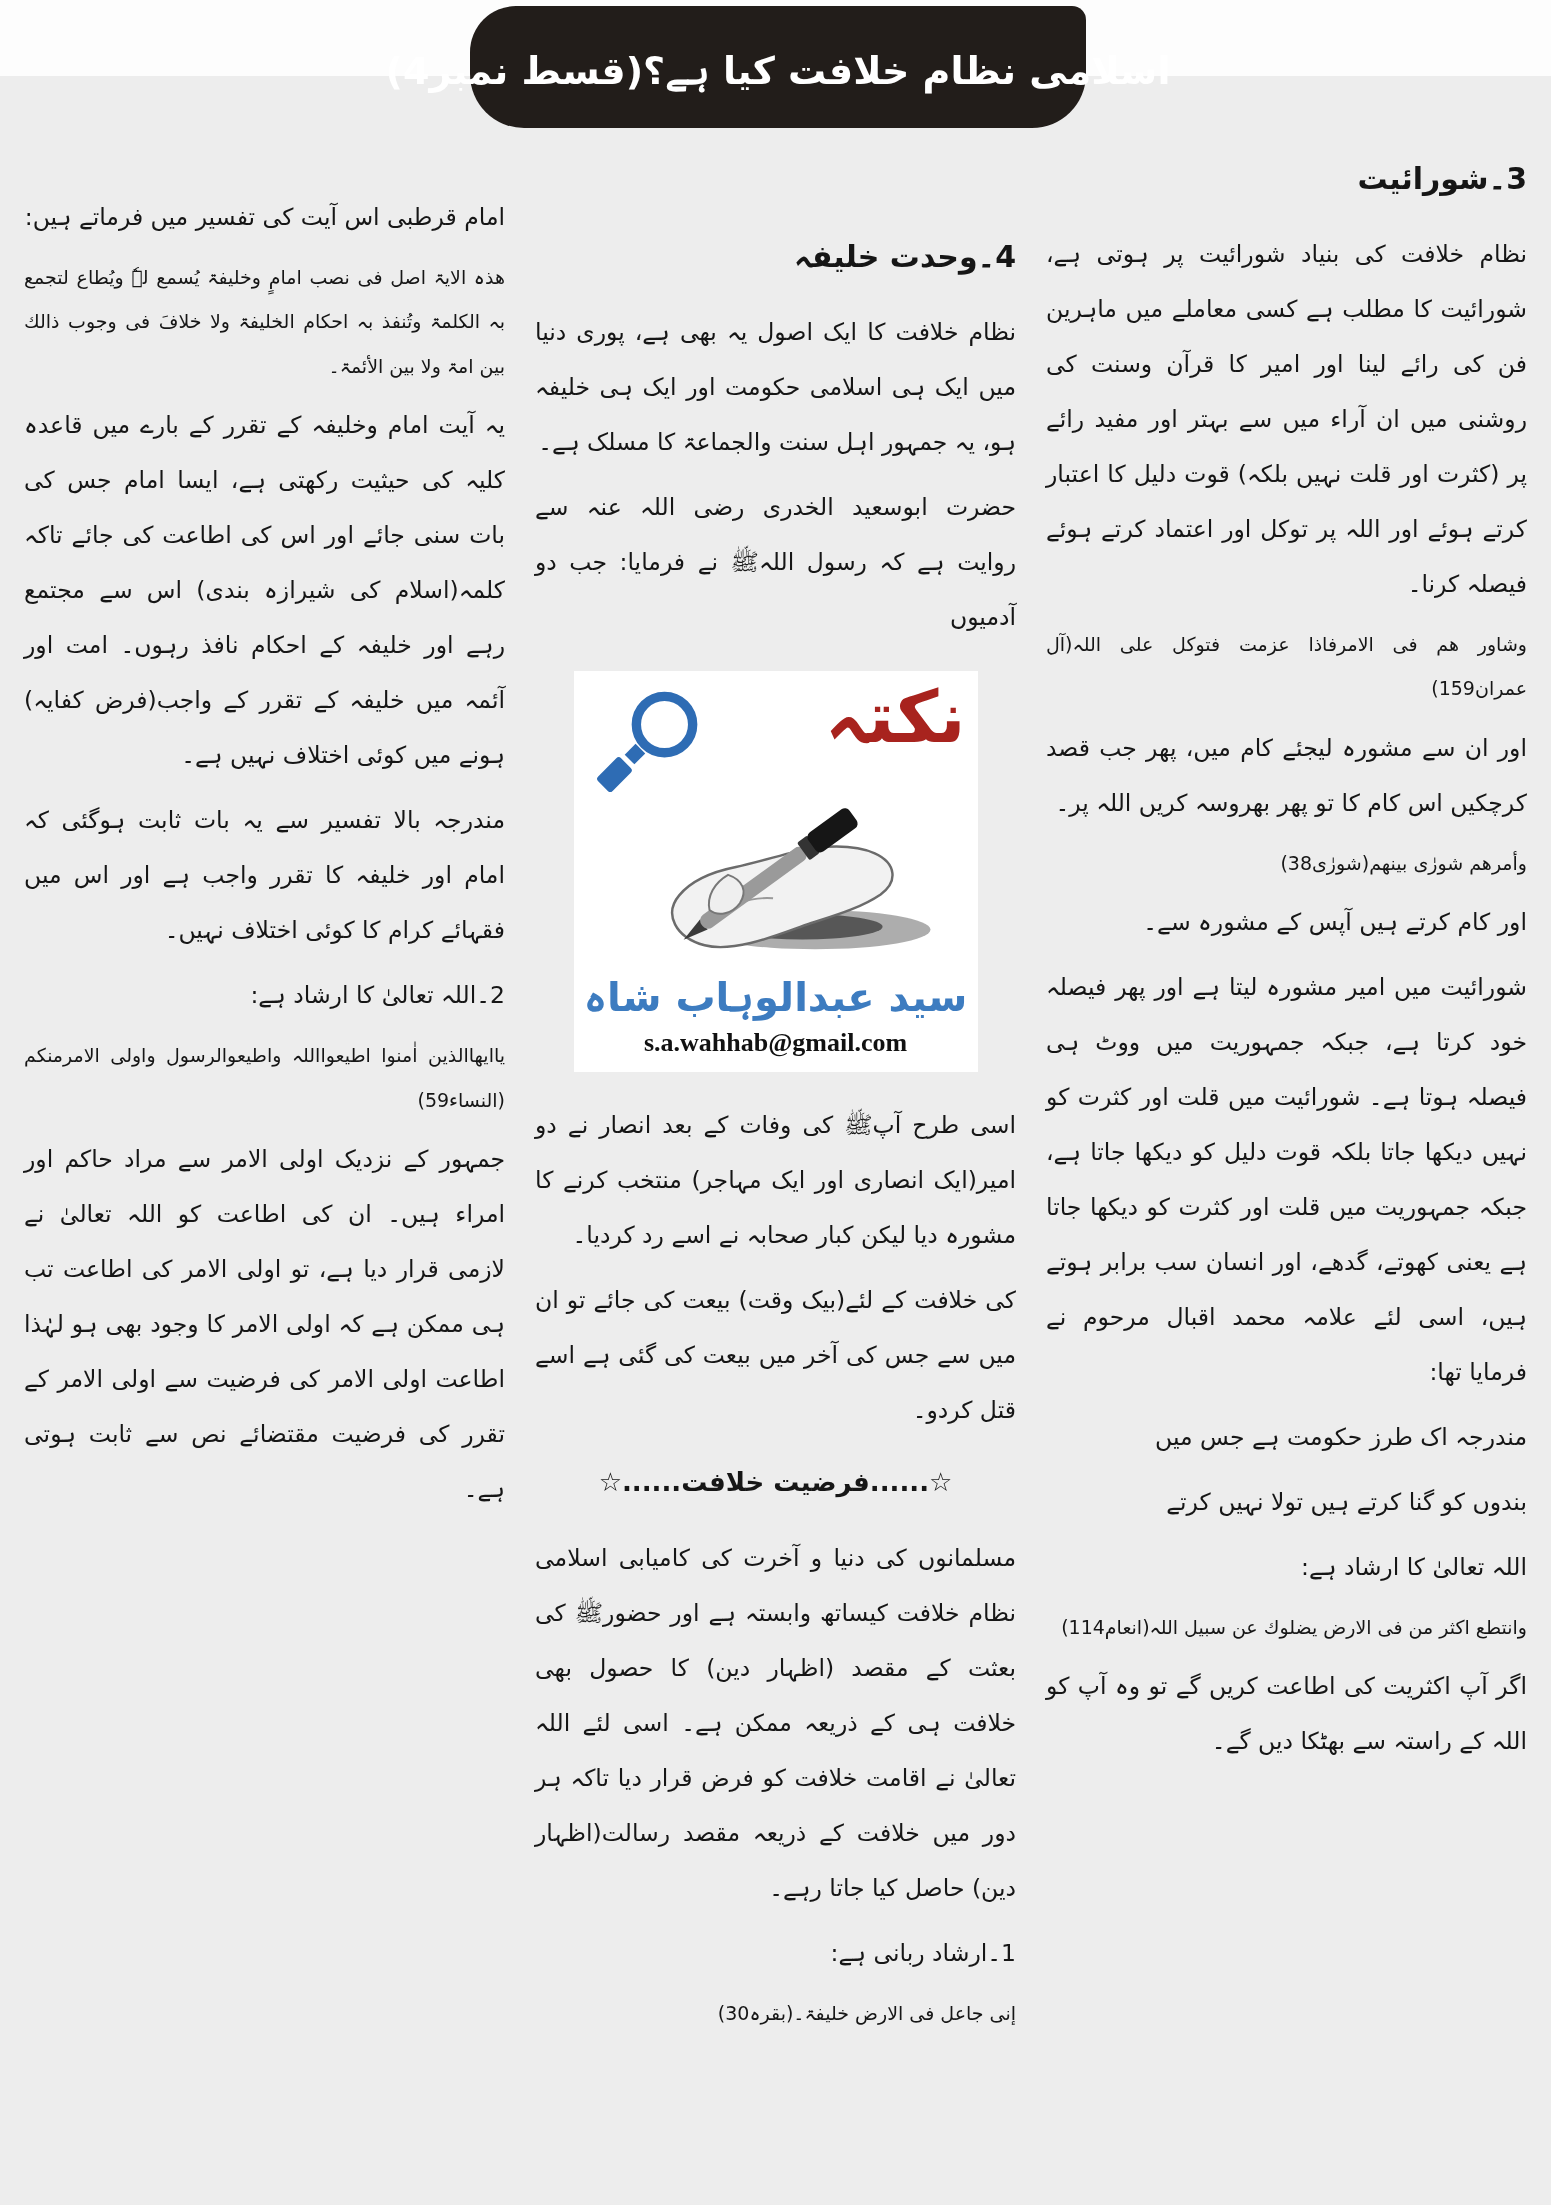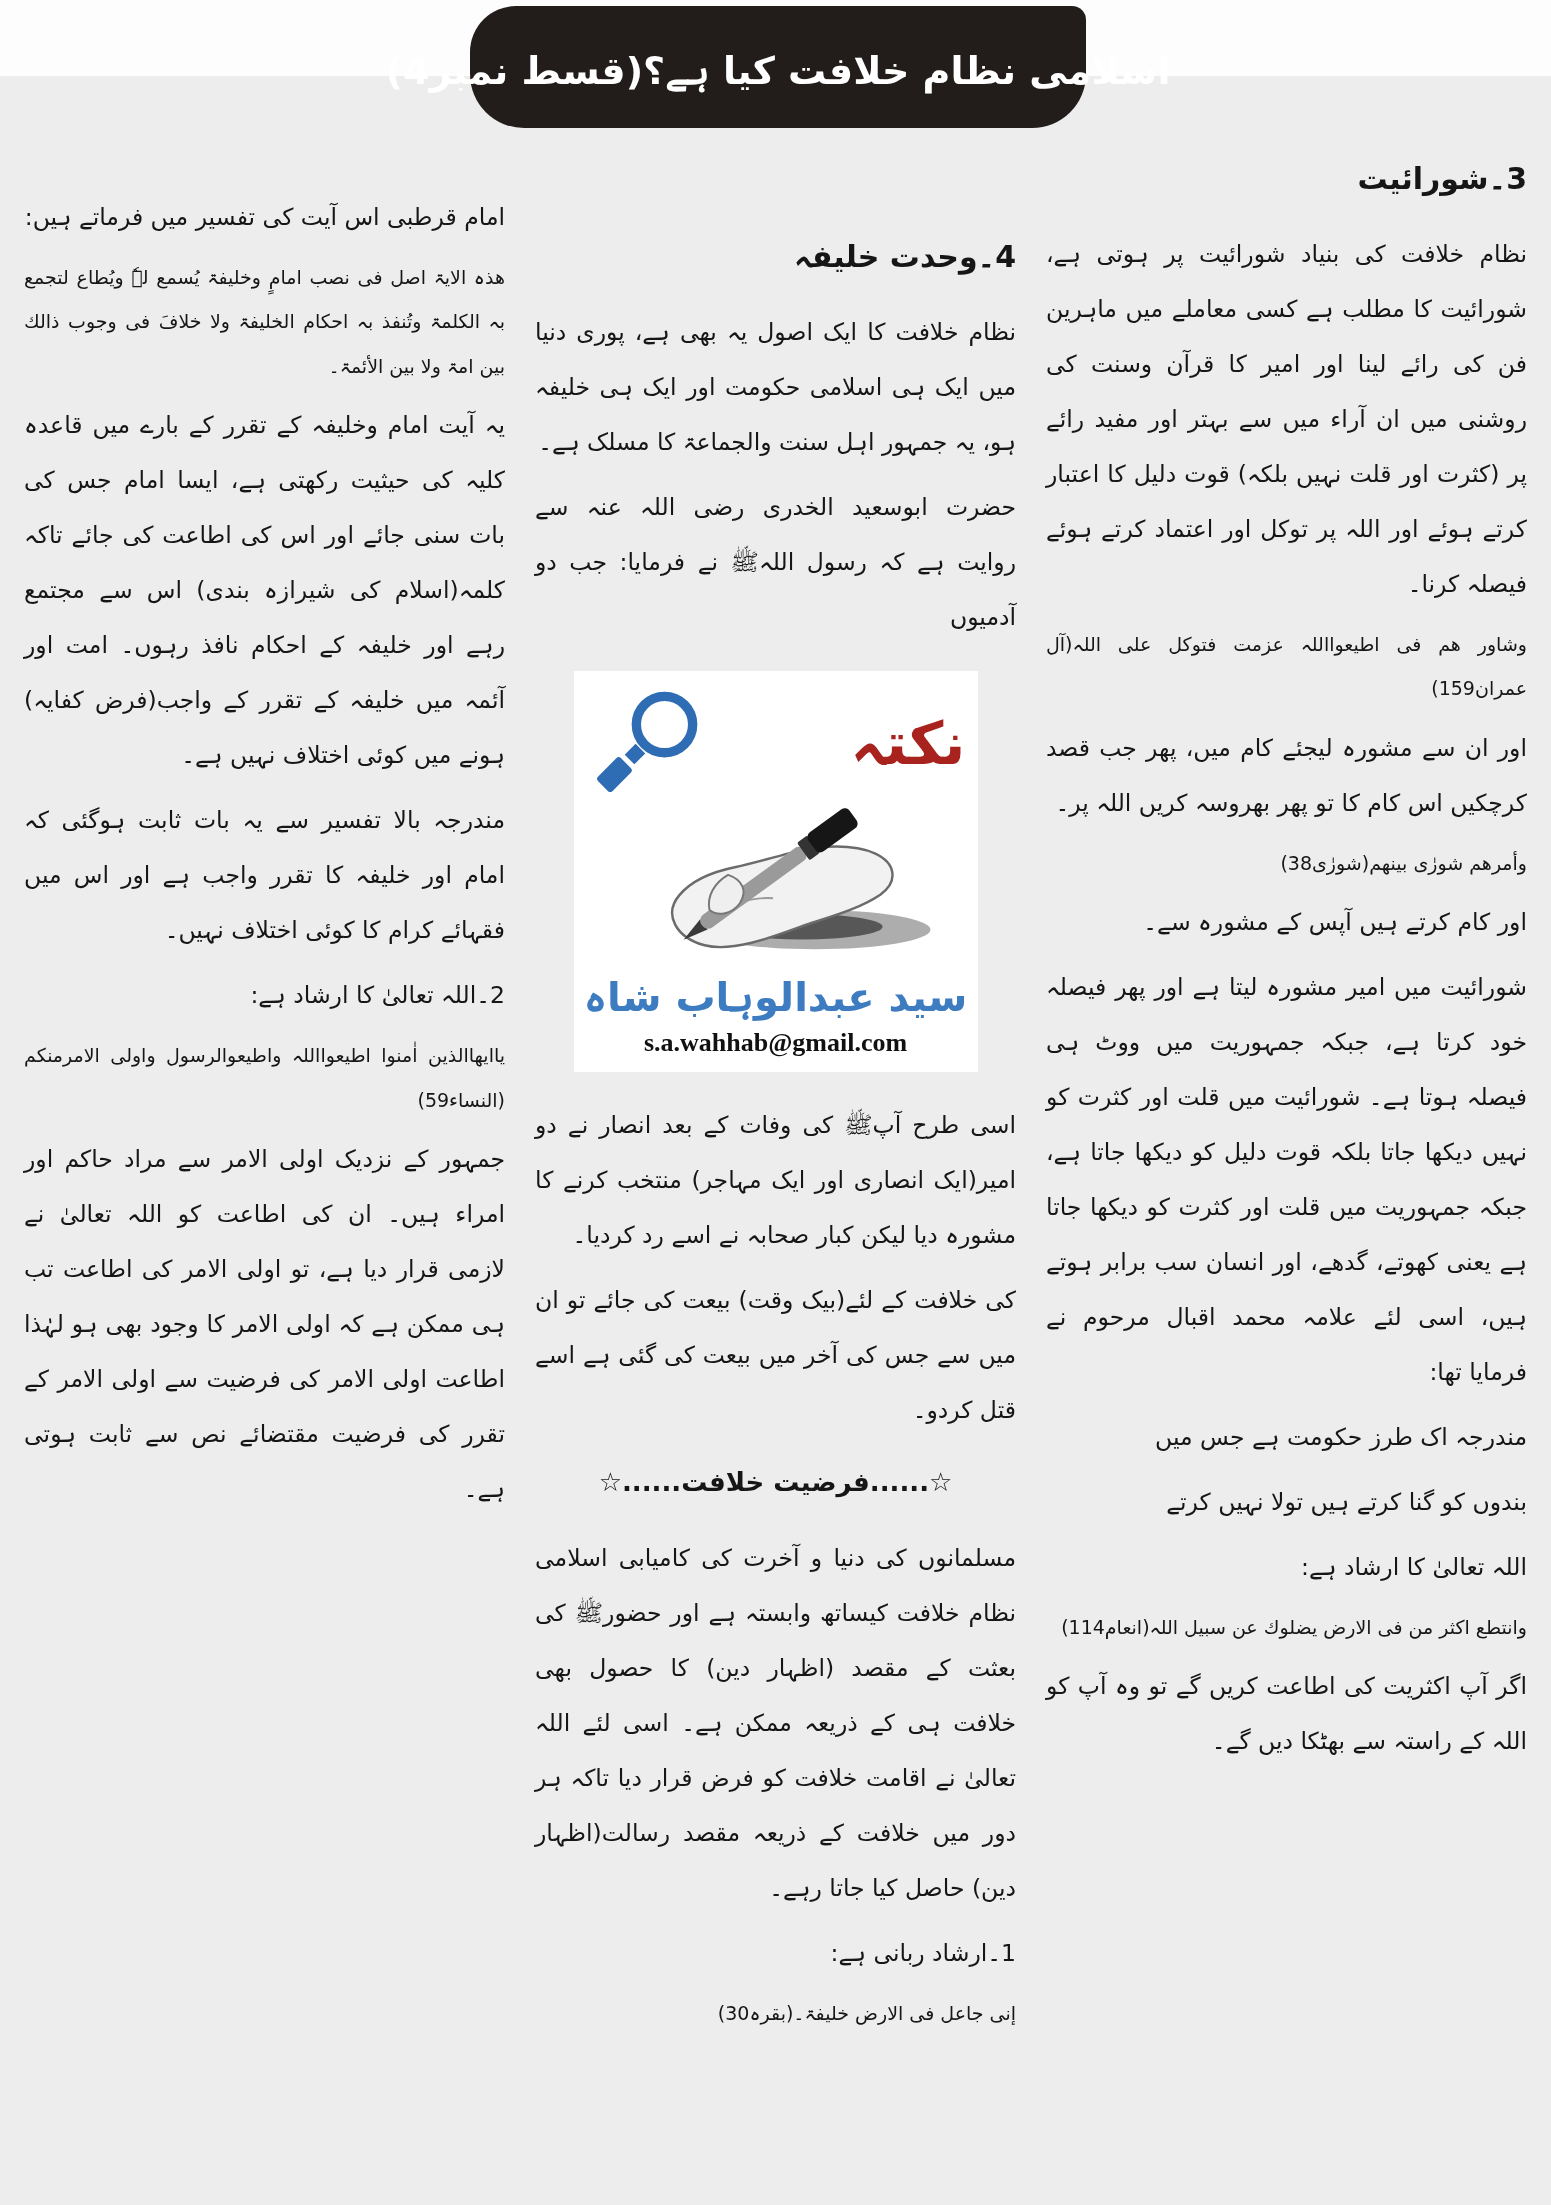--- a/index.html
+++ b/index.html
@@ -60,24 +60,23 @@
     padding:16px 12px 14px 12px;
     box-sizing:border-box;
     display:flex;flex-direction:column;align-items:center;
     line-height:1.2;
   }
   .logo-top{
     width:100%;display:flex;direction:ltr;
     justify-content:space-between;align-items:flex-start;
   }
   .brand-name{
-    font-size:59px;font-weight:bold;color:#a8231e;
+    font-size:72px;font-weight:bold;color:#a8231e;
     line-height:1;direction:rtl;
     transform:translateY(-6px);
-    margin-top:33px;
   }
   .magnifier{width:128px;height:128px;flex:0 0 auto;}
   .hand-sketch{width:344px;height:176px;margin-top:-34px;}
   .author-name{
     font-size:40px;font-weight:bold;color:#3d7cc0;
     direction:rtl;margin-top:16px;white-space:nowrap;
   }
   .author-email{
     font-size:26px;font-weight:bold;color:#111111;
     font-family:Liberation Serif, serif;
@@ -91,21 +90,21 @@
 
 <div class="header-bar">
   <div class="header-title">اسلامی نظام خلافت کیا ہے؟(قسط نمبر4)</div>
 </div>
 
 <div class="columns">
 
   <div class="col col-shura">
     <div class="heading">3۔شورائیت</div>
     <p>نظام خلافت کی بنیاد شورائیت پر ہوتی ہے، شورائیت کا مطلب ہے کسی معاملے میں ماہرین فن کی رائے لینا اور امیر کا قرآن وسنت کی روشنی میں ان آراء میں سے بہتر اور مفید رائے پر (کثرت اور قلت نہیں بلکہ) قوت دلیل کا اعتبار کرتے ہوئے اور اللہ پر توکل اور اعتماد کرتے ہوئے فیصلہ کرنا۔</p>
-    <p class="quote">وشاور ھم فی اطیعوااللہ عزمت فتوکل علی اللہ(آل عمران159)</p>
+    <p class="quote">وشاور ھم فی الامرفاذا عزمت فتوکل علی اللہ(آل عمران159)</p>
     <p>اور ان سے مشورہ لیجئے کام میں، پھر جب قصد کرچکیں اس کام کا تو پھر بھروسہ کریں اللہ پر۔</p>
     <p class="quote">وأمرھم شورٰی بینھم(شورٰی38)</p>
     <p>اور کام کرتے ہیں آپس کے مشورہ سے۔</p>
     <p>شورائیت میں امیر مشورہ لیتا ہے اور پھر فیصلہ خود کرتا ہے، جبکہ جمہوریت میں ووٹ ہی فیصلہ ہوتا ہے۔ شورائیت میں قلت اور کثرت کو نہیں دیکھا جاتا بلکہ قوت دلیل کو دیکھا جاتا ہے، جبکہ جمہوریت میں قلت اور کثرت کو دیکھا جاتا ہے یعنی کھوتے، گدھے، اور انسان سب برابر ہوتے ہیں، اسی لئے علامہ محمد اقبال مرحوم نے فرمایا تھا:</p>
     <p class="verse">مندرجہ اک طرز حکومت ہے جس میں</p>
     <p class="verse">بندوں کو گنا کرتے ہیں تولا نہیں کرتے</p>
     <p>اللہ تعالیٰ کا ارشاد ہے:</p>
     <p class="quote">وانتطع اکثر من فی الارض یضلوك عن سبیل اللہ(انعام114)</p>
     <p>اگر آپ اکثریت کی اطاعت کریں گے تو وہ آپ کو اللہ کے راستہ سے بھٹکا دیں گے۔</p>
   </div>

